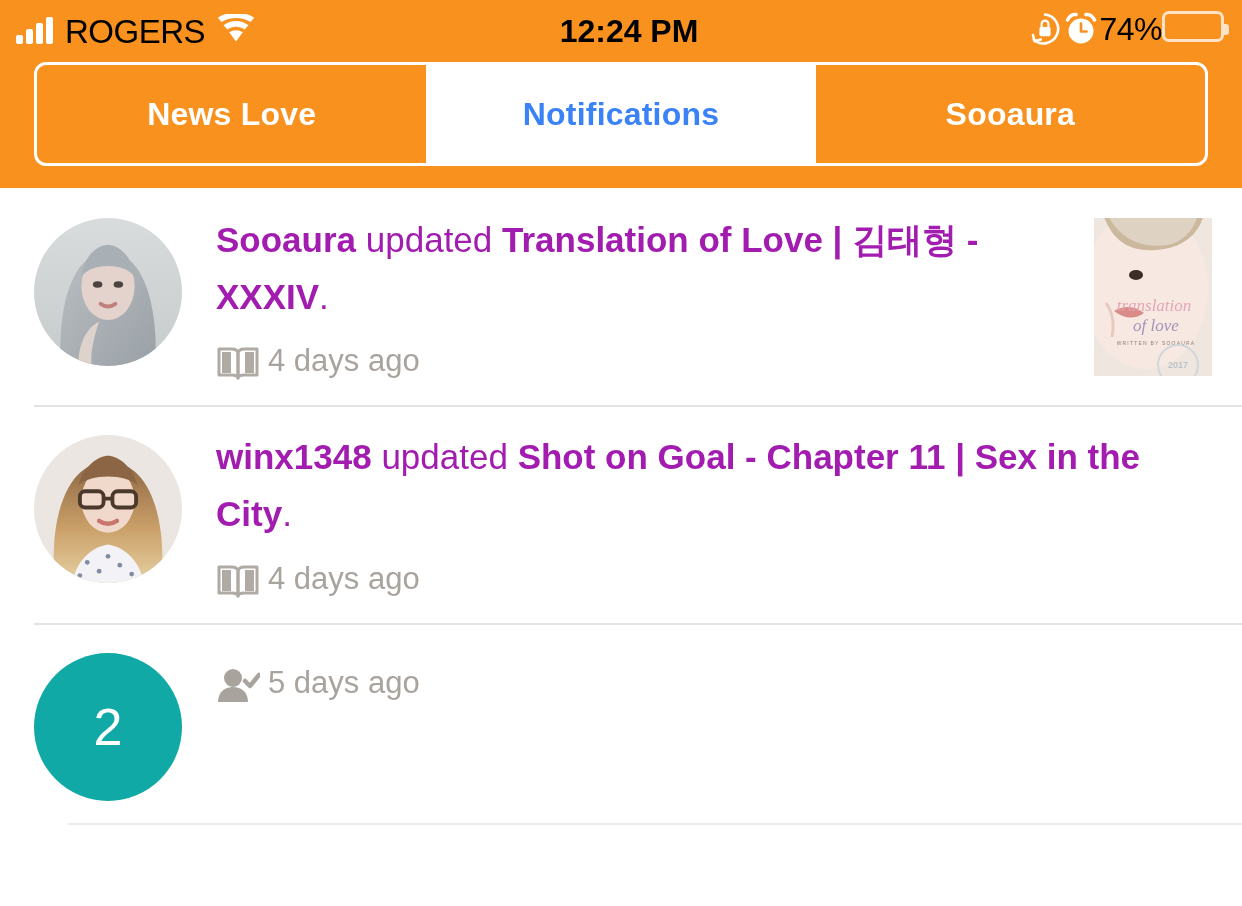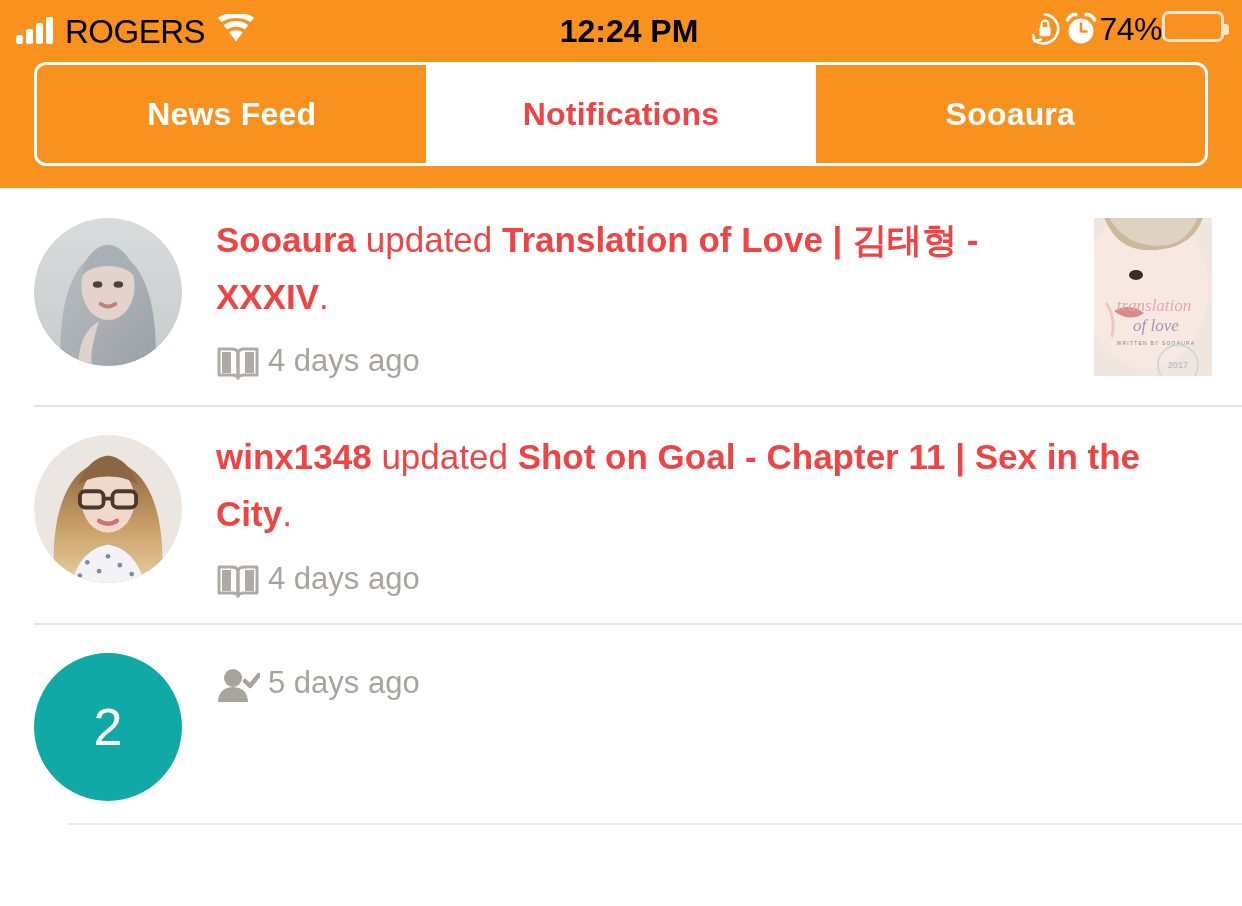--- a/index.html
+++ b/index.html
@@ -123,21 +123,21 @@
     font-size: 32px;
     font-weight: 700;
     color: #ffffff;
     background: transparent;
     letter-spacing: 0.2px;
     cursor: pointer;
     user-select: none;
   }
   .tab.active {
     background: #ffffff;
-    color: #ef4444;
+    color: #3b82f6;
   }
 
   
   .list {
     background: #ffffff;
   }
   .notif {
     display: flex;
     align-items: flex-start;
     padding: 24px 30px 22px 34px;
@@ -187,21 +187,21 @@
 
   .notif-body {
     flex: 1;
     padding-left: 34px;
     padding-right: 24px;
     min-width: 0;
   }
   .notif-text {
     font-size: 35px;
     line-height: 1.62;
-    color: #ef4444;
+    color: #a21caf;
     font-weight: 400;
     word-wrap: break-word;
   }
   .notif-text b { font-weight: 700; }
 
   .notif-meta {
     display: flex;
     align-items: flex-start;
     gap: 8px;
     margin-top: 18px;
@@ -272,21 +272,21 @@
     </span>
     <span class="battery-pct">74%</span>
     <span class="battery">
       <span class="fill"></span>
     </span>
   </div>
 </div>
 
 <div class="tab-bar-wrap">
   <div class="tab-bar">
-    <div class="tab">News Feed</div>
+    <div class="tab">News Love</div>
     <div class="tab active">Notifications</div>
     <div class="tab">Sooaura</div>
   </div>
 </div>
 
 <div class="list">
 
   <div class="notif">
     <div class="avatar">
       <svg viewBox="0 0 100 100" preserveAspectRatio="xMidYMid slice">

